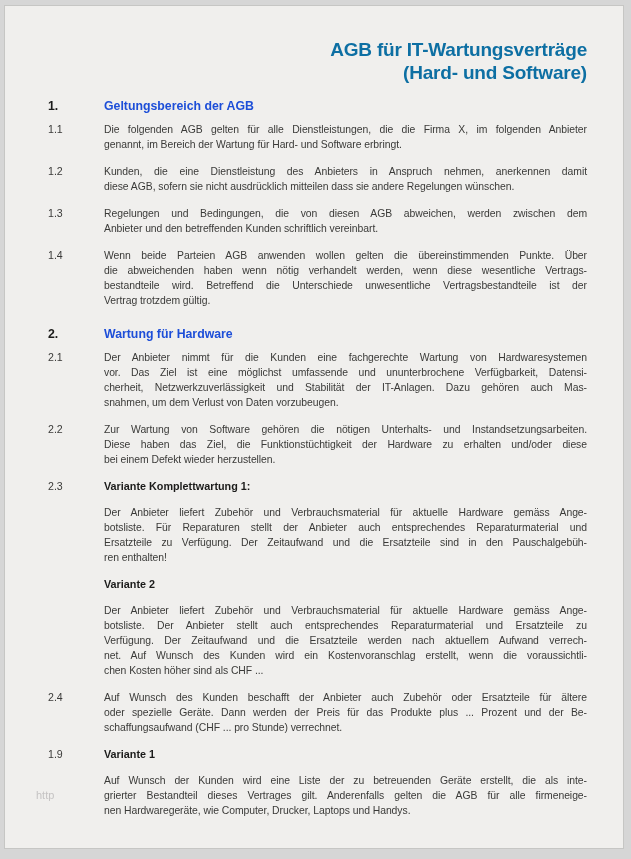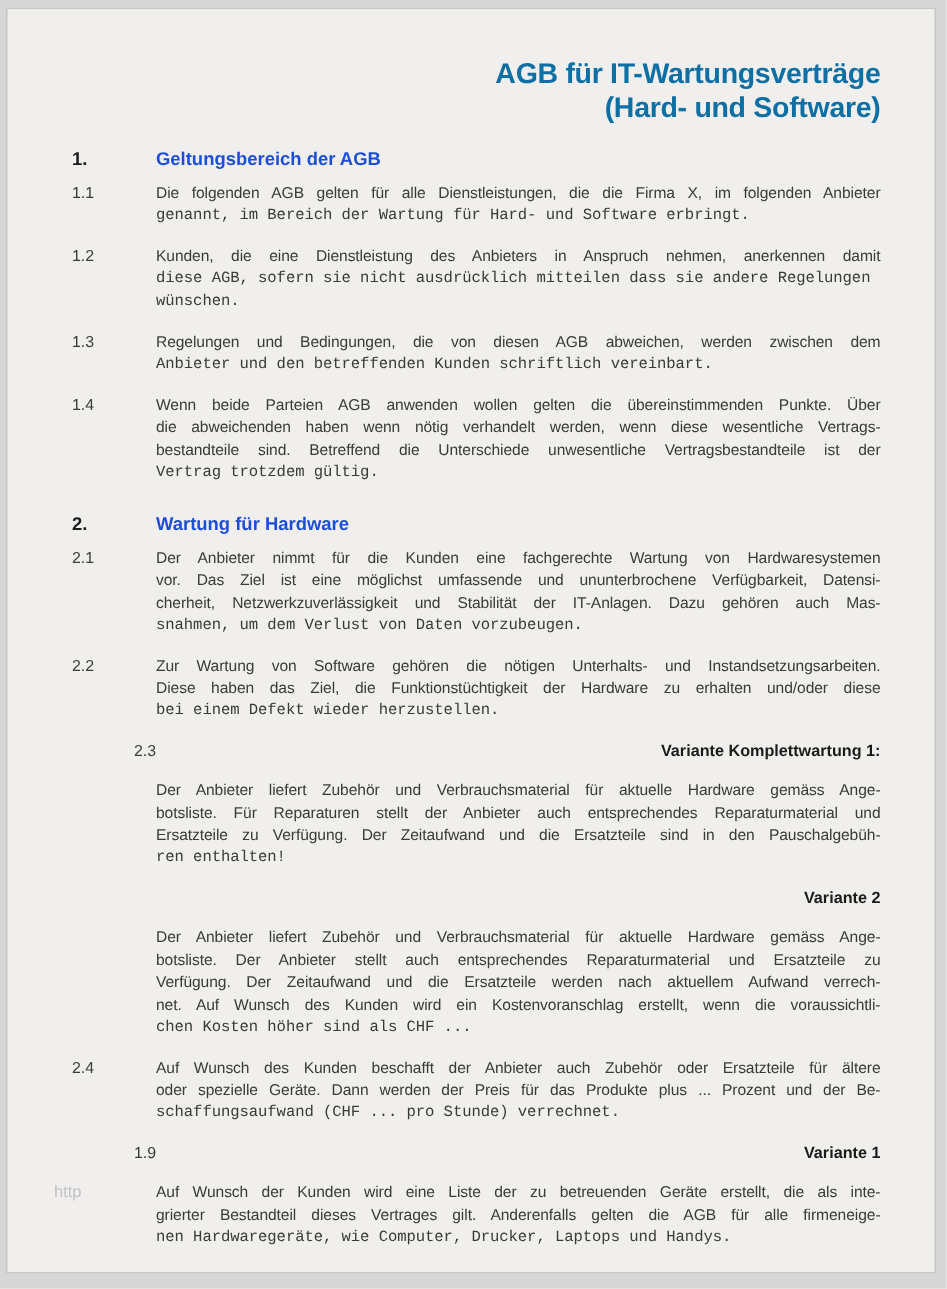--- a/index.html
+++ b/index.html
@@ -42,29 +42,29 @@
   }
   .sec-heading {
     font-size: 12.3px;
     line-height: 16px;
     font-weight: bold;
     color: #1d4ed8;
   }
   .sec-row { margin-bottom: 8px; }
   .sec-row.sec-2 { margin-top: 18px; }
   .row { margin-bottom: 12px; }
-  .row.sub { margin-bottom: 11px; text-align: right; }
+  .row.sub { margin-bottom: 11px; }
   .para {
     flex: 1;
     font-size: 10.4px;
     line-height: 15px;
     letter-spacing: -0.05px;
   }
   .para .ln { text-align: justify; text-align-last: justify; }
-  .para .ln:last-child { text-align: left; text-align-last: left; font-family: Liberation Mono, monospace; }
+  .para .ln:last-child { text-align: left; text-align-last: left; }
   .subheading {
     flex: 1;
     font-size: 10.8px;
     line-height: 15px;
     font-weight: bold;
     color: #1b1b1a;
   }
   .watermark {
     position: absolute;
     left: 31px; top: 783px;
@@ -110,21 +110,21 @@
           <div class="ln">Regelungen und Bedingungen, die von diesen AGB abweichen, werden zwischen dem</div>
           <div class="ln">Anbieter und den betreffenden Kunden schriftlich vereinbart.</div>
         </div>
     </div>
 
     <div class="row">
       <div class="num">1.4</div>
       <div class="para">
           <div class="ln">Wenn beide Parteien AGB anwenden wollen gelten die übereinstimmenden Punkte. Über</div>
           <div class="ln">die abweichenden haben wenn nötig verhandelt werden, wenn diese wesentliche Vertrags-</div>
-          <div class="ln">bestandteile sind. Betreffend die Unterschiede unwesentliche Vertragsbestandteile ist der</div>
+          <div class="ln">bestandteile wird. Betreffend die Unterschiede unwesentliche Vertragsbestandteile ist der</div>
           <div class="ln">Vertrag trotzdem gültig.</div>
         </div>
     </div>
 
     <div class="sec-row sec-2">
       <div class="num">2.</div>
       <div class="sec-heading">Wartung für Hardware</div>
     </div>
 
     <div class="row">

